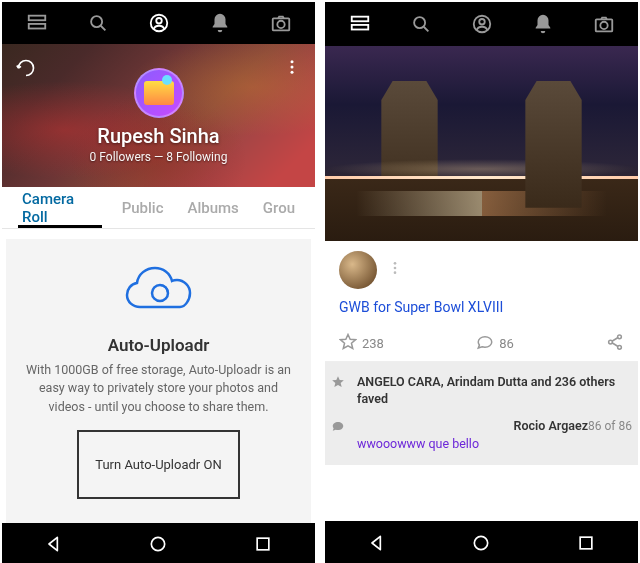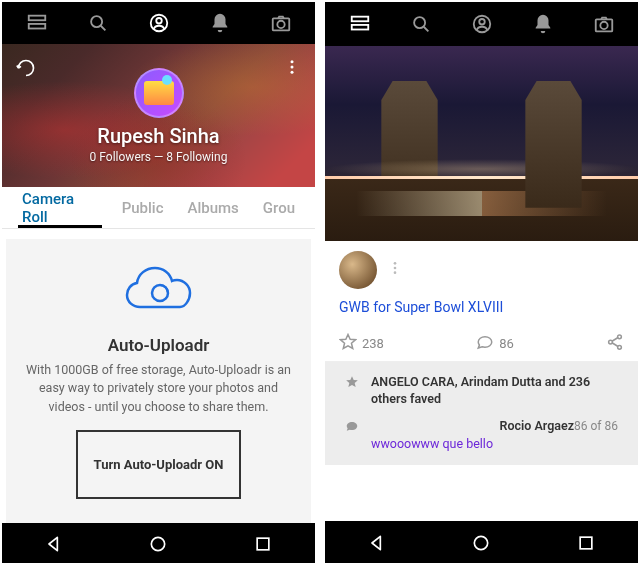--- a/index.html
+++ b/index.html
@@ -18,21 +18,21 @@
 .username{font-size:20px;font-weight:500;margin-top:6px;z-index:1;text-shadow:0 1px 3px rgba(0,0,0,.5)}
 .follow{font-size:12px;margin-top:2px;z-index:1;opacity:.95;text-shadow:0 1px 2px rgba(0,0,0,.5)}
 .tabs{display:flex;background:#fff;border-bottom:1px solid #e5e5e5;height:44px;align-items:center;padding:0 8px;gap:0}
 .tab{padding:0 12px;font-size:15px;color:#aaa;font-weight:500;height:100%;display:flex;align-items:center;position:relative}
 .tab.active{color:#0369a1}
 .tab.active::after{content:"";position:absolute;bottom:0;left:8px;right:8px;height:3px;background:#000}
 .promo{flex:1;background:#f4f4f4;margin:10px 4px 0;display:flex;flex-direction:column;align-items:center;padding:24px 20px;text-align:center}
 .cloud-icon{margin-bottom:14px}
 .promo-title{font-size:17px;font-weight:600;color:#333;margin-bottom:6px}
 .promo-desc{font-size:12.5px;color:#666;line-height:1.45;margin-bottom:14px}
-.promo-btn{border:2px solid #333;padding:25px 16px;font-size:13px;font-weight:700;background:transparent;color:#333}
+.promo-btn{border:2px solid #333;padding:25px 16px;font-size:13px;font-weight:400;background:transparent;color:#333}
 .navbar{background:#000;height:44px;display:flex;align-items:center;justify-content:space-around}
 .navbar svg{width:20px;height:20px}
 .nb-item{flex:1;display:flex;justify-content:center;align-items:center}
 
 
 .feed-img{height:195px;background:linear-gradient(180deg,#3a2850 0%,#1a1835 30%,#2a2438 60%,#3a2a1a 100%);position:relative}
 .feed-img::before{content:"";position:absolute;left:18%;top:18%;width:18%;height:65%;background:linear-gradient(#5a4a3a,#3a2a1a);clip-path:polygon(20% 0,80% 0,100% 15%,100% 100%,0 100%,0 15%)}
 .feed-img::after{content:"";position:absolute;right:18%;top:18%;width:18%;height:65%;background:linear-gradient(#5a4a3a,#3a2a1a);clip-path:polygon(20% 0,80% 0,100% 15%,100% 100%,0 100%,0 15%)}
 .bridge-deck{position:absolute;bottom:32%;left:0;right:0;height:3px;background:linear-gradient(90deg,#ffccaa,#ffe8cc,#ffccaa)}
 .bridge-lights{position:absolute;bottom:32%;left:0;right:0;height:20px;background:radial-gradient(ellipse at center,rgba(255,220,170,.3),transparent 70%)}
@@ -42,21 +42,21 @@
 .post-meta{padding:10px 14px 8px;display:flex;align-items:center;gap:10px}
 .post-avatar{width:38px;height:38px;border-radius:50%;background:radial-gradient(circle at 35% 35%,#d9b88a,#5a3a1a);flex-shrink:0}
 .post-auth{flex:1}
 .auth-name{font-size:14px;font-weight:500;color:#222}
 .auth-rec{font-size:12px;color:#888}
 .post-more{color:#aaa}
 .post-title{padding:2px 14px 12px;font-size:14px;color:#1d4ed8}
 .engagement{display:flex;align-items:center;padding:6px 14px 10px;gap:6px;color:#888;font-size:13px;border-bottom:1px solid #eee}
 .eng-item{display:flex;align-items:flex-end;gap:5px}
 .eng-spacer{flex:1}
-.activity{background:#ededed;padding:12px 20px;font-size:12.5px}
+.activity{background:#ededed;padding:12px 6px;font-size:12.5px}
 .act-row{display:flex;align-items:flex-start;gap:10px;margin-bottom:10px}
 .act-ico{width:16px;flex-shrink:0;color:#999;margin-top:1px}
 .act-text{flex:1;color:#555;line-height:1.35}
 .act-text b{color:#333;font-weight:600}
 .act-right{color:#888;font-size:12px}
 .act-sub{color:#6d28d9;margin-top:1px}
 </style>
 </head>
 <body>
 

